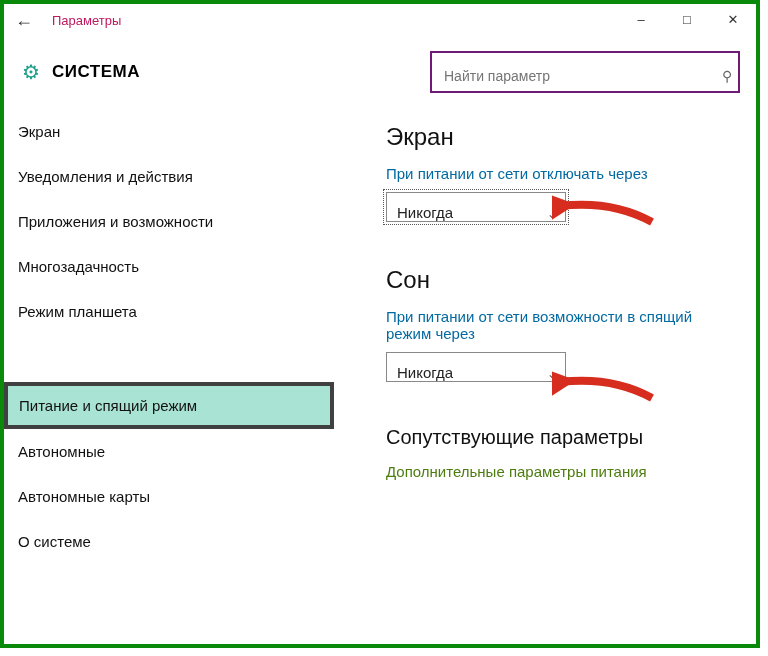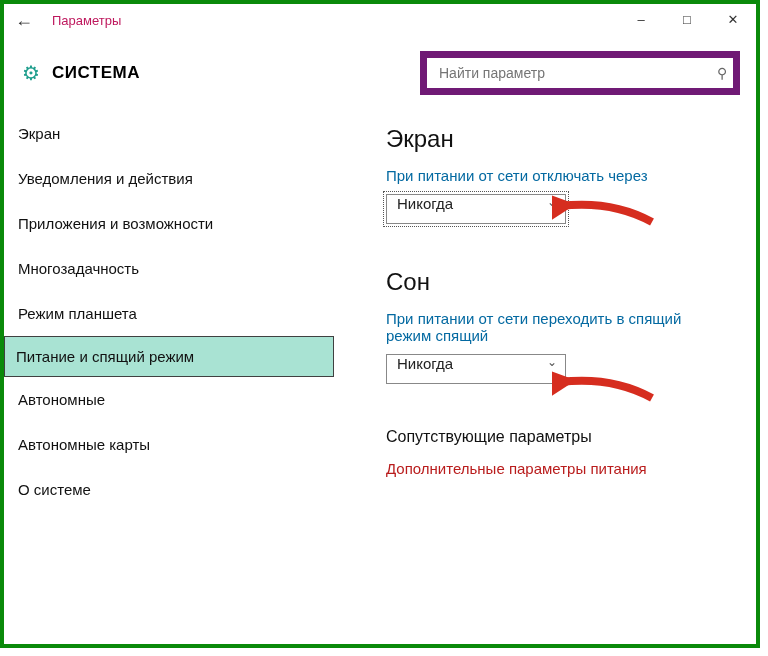--- a/index.html
+++ b/index.html
@@ -65,24 +65,24 @@
   .page-title {
     font-size: 17px;
     font-weight: 700;
     letter-spacing: .5px;
     text-transform: uppercase;
   }
   .searchbox {
     margin-left: auto;
     width: 290px;
     height: 30px;
-    border: 7px solid #701a75;
+    border: 2px solid #701a75;
     display: flex;
     align-items: center;
-    padding: 0 6px 0 10px;
+    padding: 8px 6px 0 10px;
     color: #666;
     justify-content: center;
   }
   .searchbox input {
     border: none;
     outline: none;
     flex: 1;
     font-size: 14px;
     color: #222;
     background: transparent;
@@ -104,66 +104,67 @@
     padding-top: 6px;
   }
   .sidebar .item {
     padding: 14px 10px 14px 14px;
     font-size: 15px;
     color: #111;
     cursor: pointer;
   }
   .sidebar .item.active {
     background: #a9e3d3;
-    border: 1px solid #404040;
+    border: 4px solid #404040;
     padding: 11px 7px 11px 11px;
+    margin-top: 48px;
   }
   .content {
     flex: 1;
     padding: 20px 10px 10px 36px;
   }
   .section-title {
     font-size: 24px;
     font-weight: 400;
     margin: 0 0 14px 0;
     color: #111;
   }
   .section-title.related {
-    font-size: 16px;
+    font-size: 20px;
   }
   .label {
     font-size: 15px;
     margin-bottom: 10px;
     color: #0369a1;
     max-width: 340px;
   }
   .select {
     border: 1px solid #888;
     width: 180px;
     height: 30px;
     display: flex;
-    align-items: flex-start;
+    align-items: flex-end;
     padding: 0 8px 0 10px;
     font-size: 15px;
     color: #222;
     position: relative;
     box-sizing: border-box;
   }
   .select .chev {
     margin-left: auto;
     font-size: 12px;
     color: #555;
   }
   .select.focused {
     outline: 1px dotted #555;
     outline-offset: 2px;
   }
   .gap { height: 44px; }
   .link {
-    color: #b91c1c;
+    color: #4d7c0f;
     font-size: 15px;
     cursor: pointer;
     margin-top: 8px;
   }
   
   .arrow {
     position: absolute;
     pointer-events: none;
   }
   .arrow svg { display: block; }
@@ -208,21 +209,21 @@
       <div class="section-title">Экран</div>
       <div class="label">При питании от сети отключать через</div>
       <div class="select focused">
         <span>Никогда</span>
         <span class="chev">⌄</span>
       </div>
 
       <div class="gap"></div>
 
       <div class="section-title">Сон</div>
-      <div class="label">При питании от сети переходить в спящий режим спящий</div>
+      <div class="label">При питании от сети возможности в спящий режим через</div>
       <div class="select">
         <span>Никогда</span>
         <span class="chev">⌄</span>
       </div>
 
       <div class="gap"></div>
 
       <div class="section-title related">Сопутствующие параметры</div>
       <div class="link">Дополнительные параметры питания</div>
     </div>

